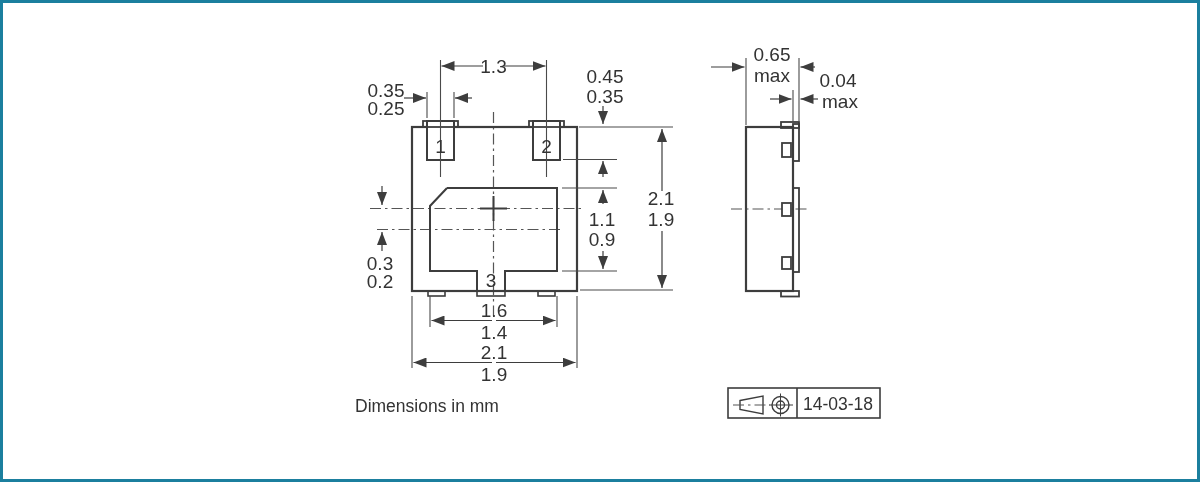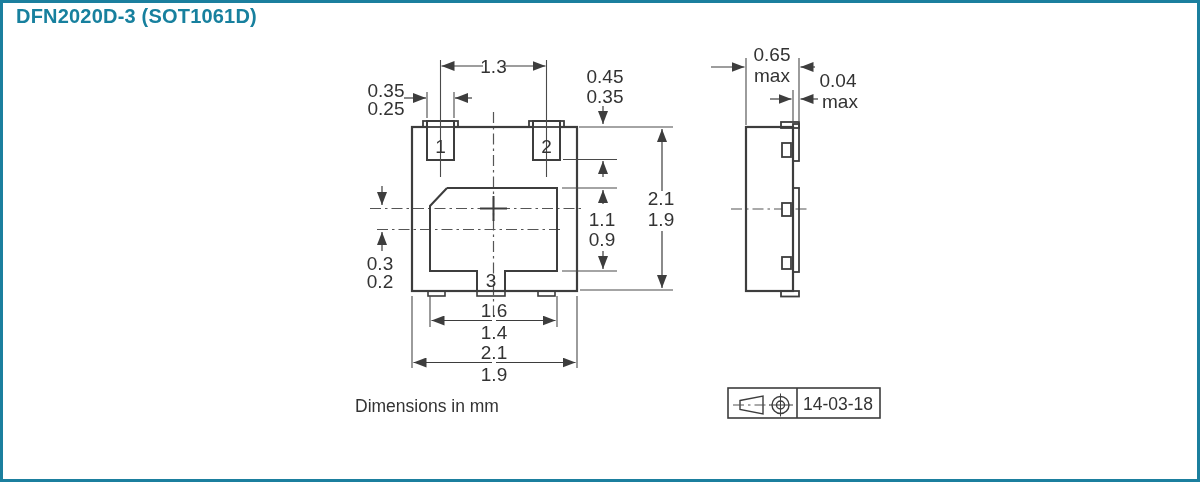--- a/index.html
+++ b/index.html
@@ -15,21 +15,20 @@
   .white{fill:#fff;}
   .ext{stroke:#4a4a4a;stroke-width:1.1;fill:none;}
   .dim{stroke:#3d3d3d;stroke-width:1.2;fill:none;}
   .cl{stroke:#555;stroke-width:1.2;fill:none;stroke-dasharray:11 4 2.5 4;}
   .thin{stroke:#3d3d3d;stroke-width:1;fill:none;}
 </style>
 </head>
 <body>
 
 <div class="canvas">
-  <div class="title">DFN2020D-3 (SOT1061D)</div>
 
   <svg width="1200" height="482" viewBox="0 0 1200 482">
     <defs>
       <marker id="arr" markerUnits="userSpaceOnUse" markerWidth="14" markerHeight="10" refX="13" refY="5" orient="auto">
         <path d="M0,0 L13,5 L0,10 Z" fill="#3d3d3d"></path>
       </marker>
     </defs>
 
     <g>
 

